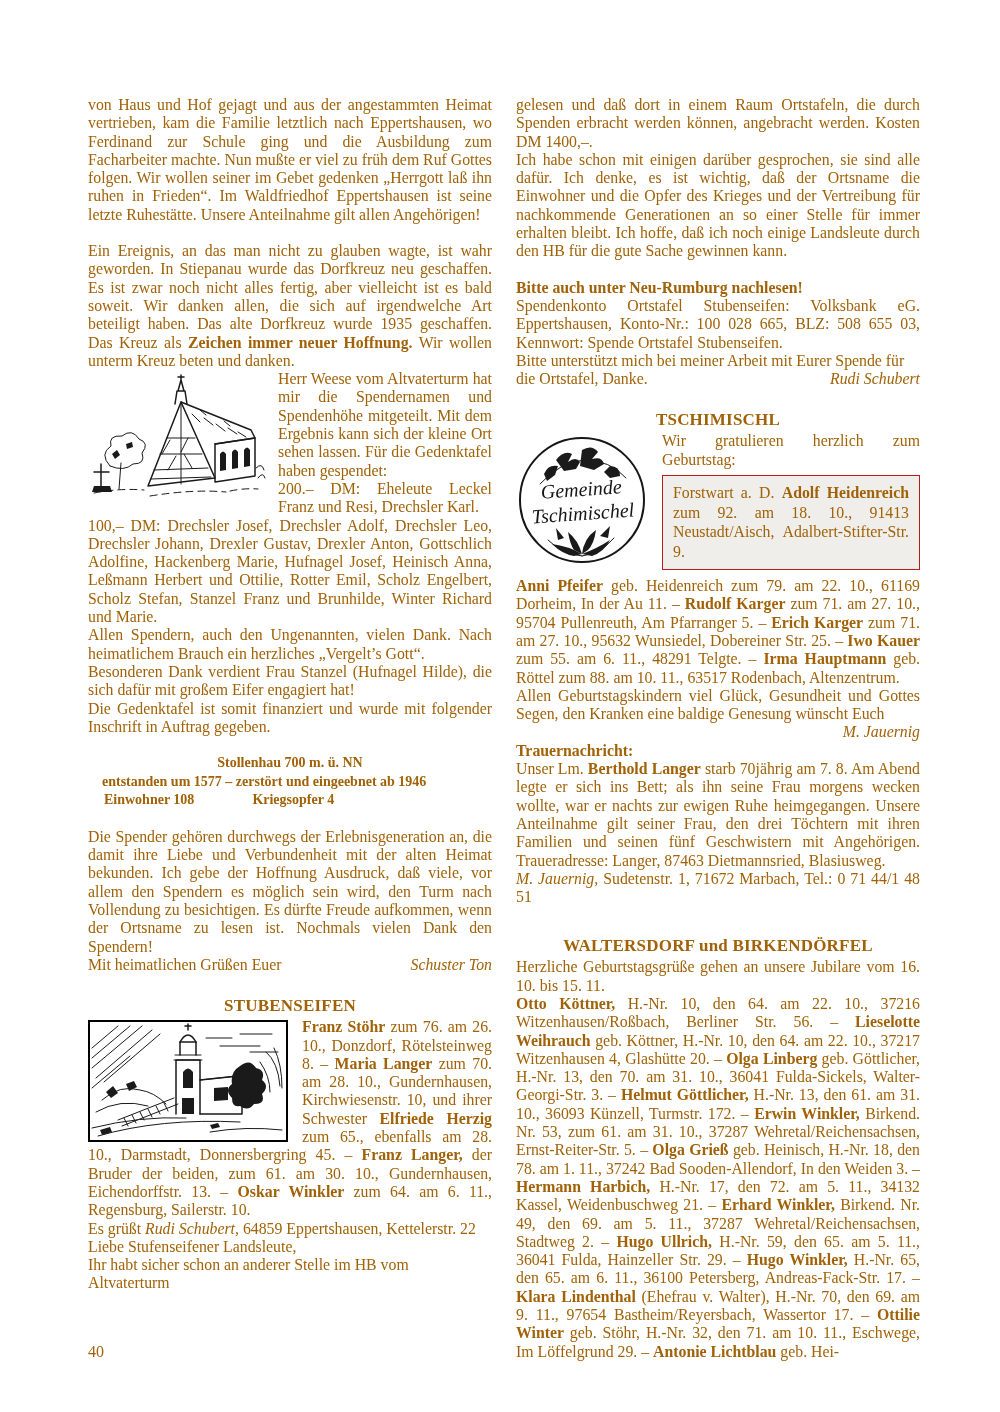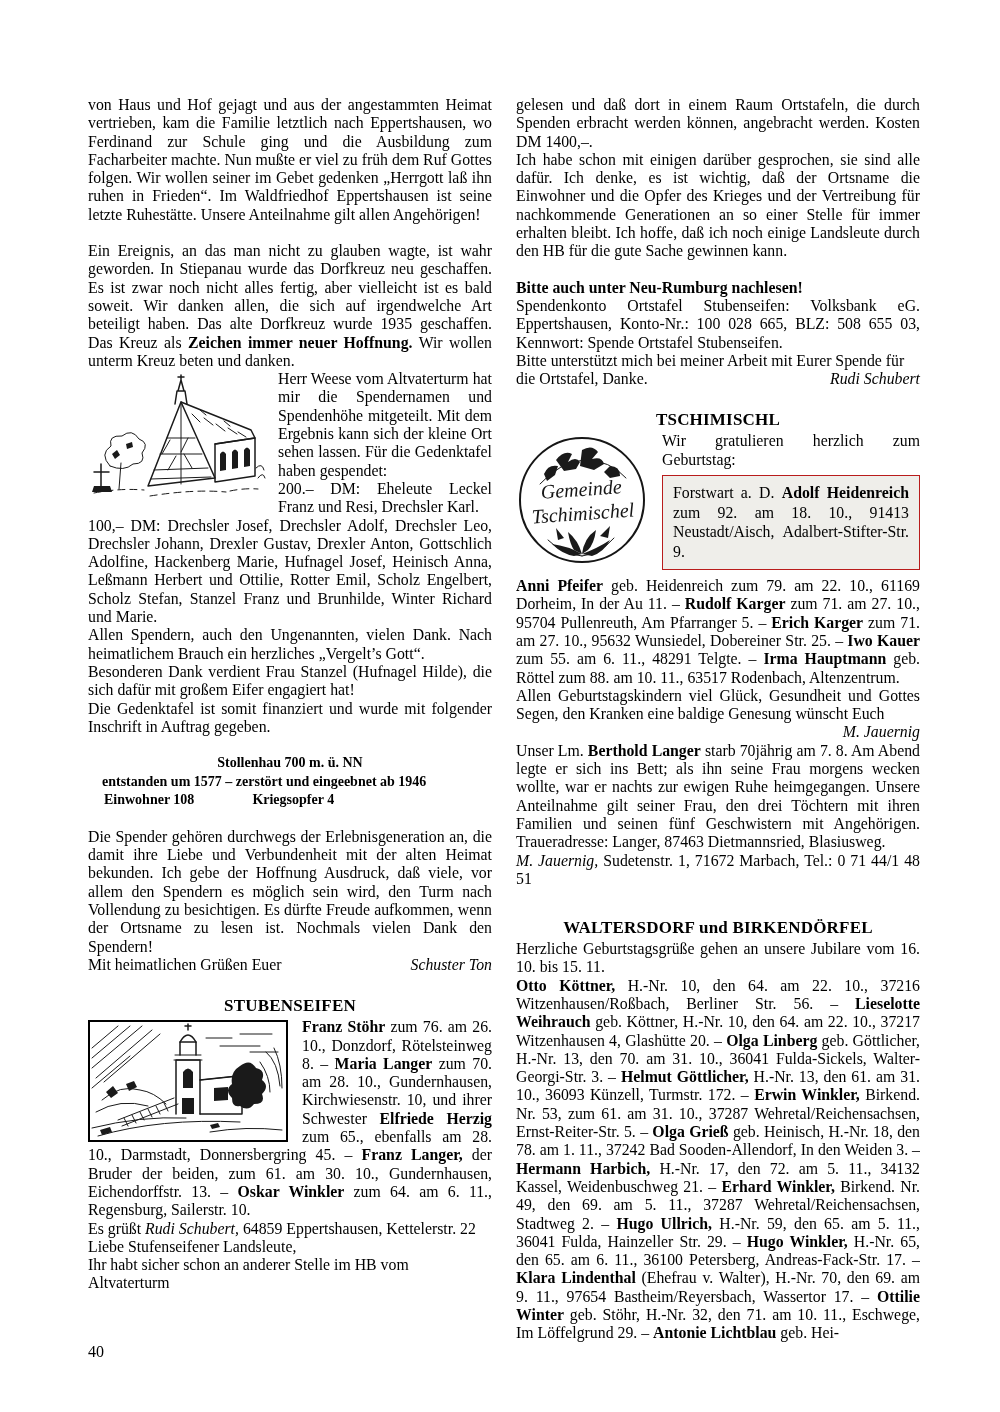--- a/index.html
+++ b/index.html
@@ -1,17 +1,17 @@
 <!DOCTYPE html>
 <html><head>
 <meta charset="utf-8">
 <style>
   html,body{margin:0;padding:0;background:#ffffff;}
   .page{position:relative;width:1000px;height:1412px;background:#ffffff;overflow:hidden;
-        font-family:"Liberation Serif",serif;color:#000000;}
+        font-family:"Liberation Serif",serif;color:#a16207;}
   .col{position:absolute;top:96px;width:404px;}
   .col-left{left:88px;}
   .col-right{left:516px;}
   p{margin:0;font-size:15.8px;line-height:18.3px;text-align:justify;}
   p.noj{text-align:left;}
   .mt18{margin-top:18px;}
   .mt28{}
   .b{font-weight:bold;}
   .i{font-style:italic;}
   h3.sec{margin:11px 0 3px 0;text-align:center;font-size:17px;line-height:19px;
@@ -181,20 +181,21 @@
       </div>
       <p>Wir gratulieren herzlich zum Geburtstag:</p>
       <div class="boxnote">
         <p><span>Forstwart a. D. </span><span class="b">Adolf Heidenreich</span><span> zum 92. am 18. 10., 91413 Neustadt/Aisch, Adalbert-Stifter-Str. 9.</span></p>
       </div>
       <p><span class="b">Anni Pfeifer</span><span> geb. Heidenreich zum 79. am 22. 10., 61169 Dorheim, In der Au 11. – </span><span class="b">Rudolf Karger</span><span> zum 71. am 27. 10., 95704 Pullenreuth, Am Pfarranger 5. – </span><span class="b">Erich Karger</span><span> zum 71. am 27. 10., 95632 Wunsiedel, Dobereiner Str. 25. – </span><span class="b">Iwo Kauer</span><span> zum 55. am 6. 11., 48291 Telgte. – </span><span class="b">Irma Hauptmann</span><span> geb. Röttel zum 88. am 10. 11., 63517 Rodenbach, Altenzentrum.</span></p>
       <div class="clear"></div>
       <p>Allen Geburtstagskindern viel Glück, Gesundheit und Gottes Segen, den Kranken eine baldige Genesung wünscht Euch</p>
       <div class="sigright">M. Jauernig</div>
 
+      <div class="boldline nomt">Trauernachricht:</div>
       <p><span>Unser Lm. </span><span class="b">Berthold Langer</span><span> starb 70jährig am 7. 8. Am Abend legte er sich ins Bett; als ihn seine Frau morgens wecken wollte, war er nachts zur ewigen Ruhe heimgegangen. Unsere Anteilnahme gilt seiner Frau, den drei Töchtern mit ihren Familien und seinen fünf Geschwistern mit Angehörigen. Traueradresse: Langer, 87463 Dietmannsried, Blasiusweg.</span></p>
       <p><span class="i">M. Jauernig,</span><span> Sudetenstr. 1, 71672 Marbach, Tel.: 0 71 44/1 48 51</span></p>
     </div>
 
     <h3 class="sec mt30">WALTERSDORF und BIRKENDÖRFEL</h3>
     <p>Herzliche Geburtstagsgrüße gehen an unsere Jubilare vom 16. 10. bis 15. 11.</p>
     <p><span class="b">Otto Köttner,</span><span> H.-Nr. 10, den 64. am 22. 10., 37216 Witzenhausen/Roßbach, Berliner Str. 56. – </span><span class="b">Lieselotte Weihrauch</span><span> geb. Köttner, H.-Nr. 10, den 64. am 22. 10., 37217 Witzenhausen 4, Glashütte 20. – </span><span class="b">Olga Linberg</span><span> geb. Göttlicher, H.-Nr. 13, den 70. am 31. 10., 36041 Fulda-Sickels, Walter-Georgi-Str. 3. – </span><span class="b">Helmut Göttlicher,</span><span> H.-Nr. 13, den 61. am 31. 10., 36093 Künzell, Turmstr. 172. – </span><span class="b">Erwin Winkler,</span><span> Birkend. Nr. 53, zum 61. am 31. 10., 37287 Wehretal/Reichensachsen, Ernst-Reiter-Str. 5. – </span><span class="b">Olga Grieß</span><span> geb. Heinisch, H.-Nr. 18, den 78. am 1. 11., 37242 Bad Sooden-Allendorf, In den Weiden 3. – </span><span class="b">Hermann Harbich,</span><span> H.-Nr. 17, den 72. am 5. 11., 34132 Kassel, Weidenbuschweg 21. – </span><span class="b">Erhard Winkler,</span><span> Birkend. Nr. 49, den 69. am 5. 11., 37287 Wehretal/Reichensachsen, Stadtweg 2. – </span><span class="b">Hugo Ullrich,</span><span> H.-Nr. 59, den 65. am 5. 11., 36041 Fulda, Hainzeller Str. 29. – </span><span class="b">Hugo Winkler,</span><span> H.-Nr. 65, den 65. am 6. 11., 36100 Petersberg, Andreas-Fack-Str. 17. – </span><span class="b">Klara Lindenthal</span><span> (Ehefrau v. Walter), H.-Nr. 70, den 69. am 9. 11., 97654 Bastheim/Reyersbach, Wassertor 17. – </span><span class="b">Ottilie Winter</span><span> geb. Stöhr, H.-Nr. 32, den 71. am 10. 11., Eschwege, Im Löffelgrund 29. – </span><span class="b">Antonie Lichtblau</span><span> geb. Hei-</span></p>
   </div>
 
   <div class="pagenum">40</div>

